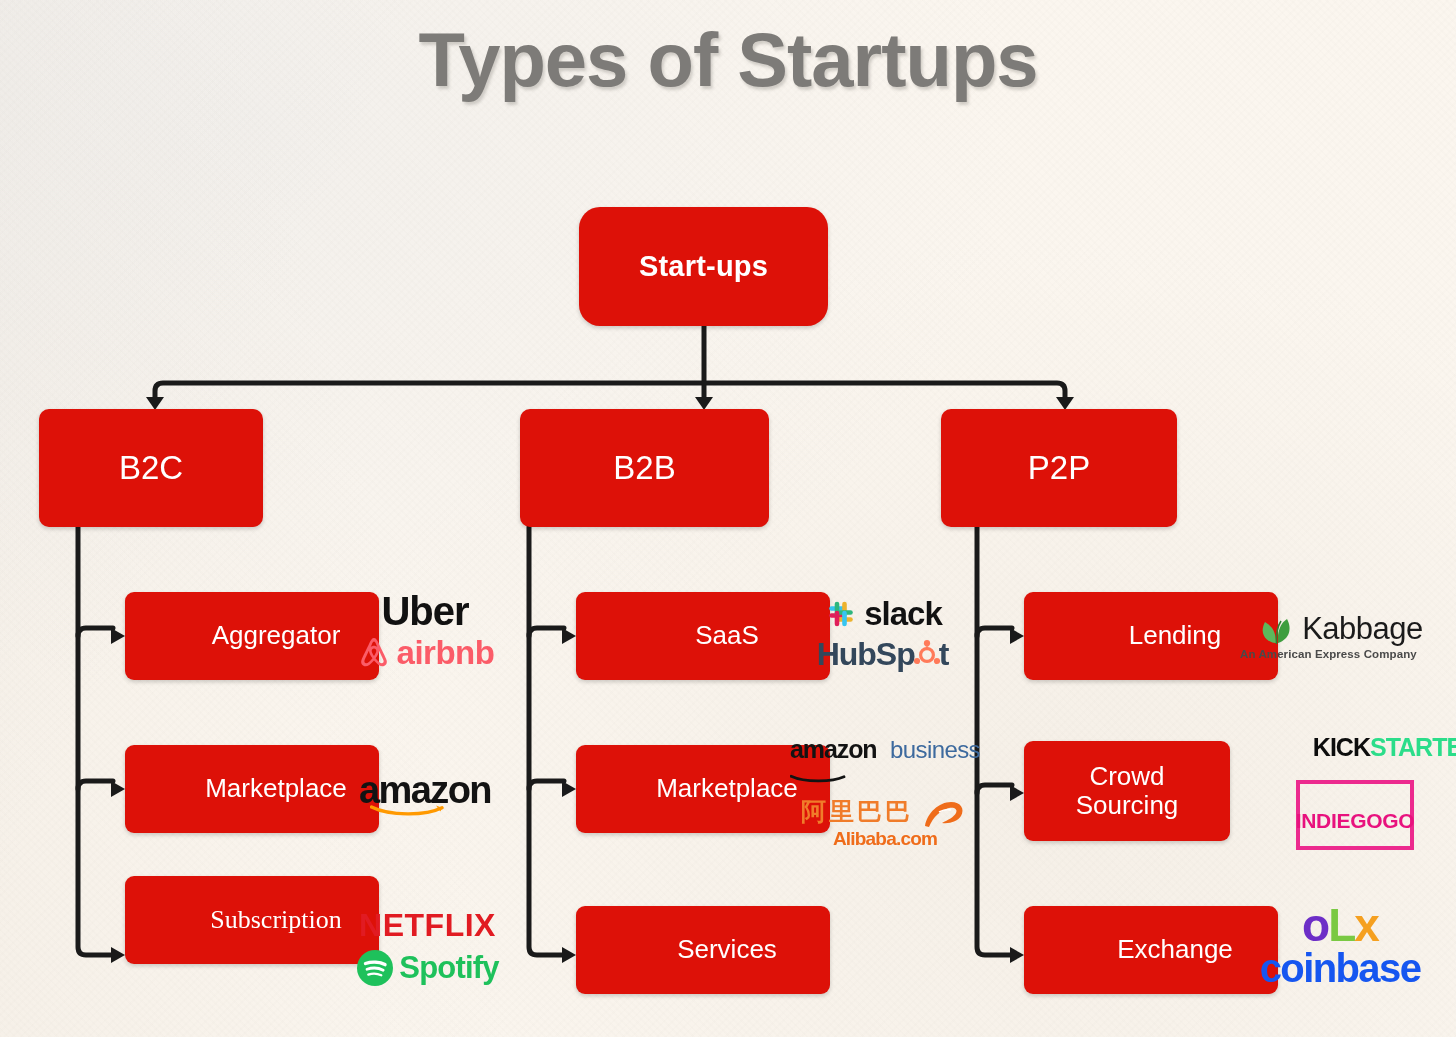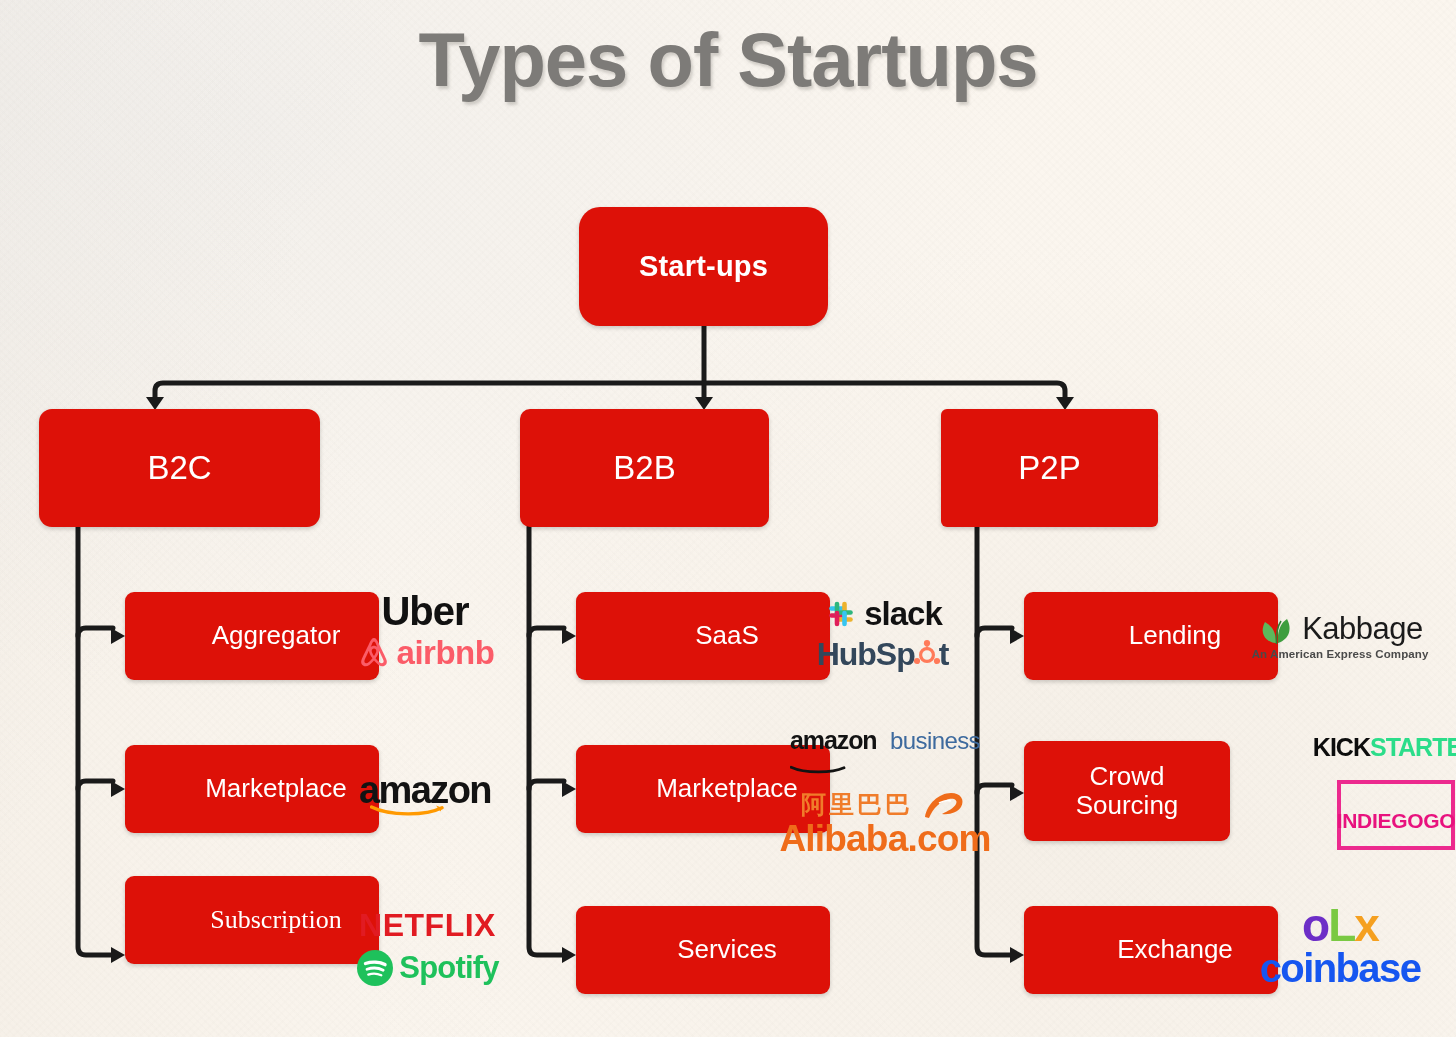--- a/index.html
+++ b/index.html
@@ -41,36 +41,36 @@
     color:#fff;
     display:flex;align-items:center;justify-content:center;
     text-align:center;
     box-shadow:0 2px 4px rgba(0,0,0,.18);
     line-height:1.12;
   }
   .node.root{border-radius:21px;font-size:29px;font-weight:bold;letter-spacing:.2px;}
   .node.lvl2{font-size:33px;font-weight:400;}
   .node.leaf{font-size:26px;font-weight:400;border-radius:9px;padding-left:48px;}
 
-  .logos{position:absolute;display:flex;flex-direction:column;align-items:center;justify-content:center;gap:4px;}
+  .logos{position:absolute;display:flex;flex-direction:column;justify-content:center;gap:4px;}
   .logo{display:flex;align-items:center;justify-content:center;gap:5px;line-height:1;}
 
   
   .uber{font-size:40px;font-weight:bold;color:#111;letter-spacing:-1px;}
   .airbnb{font-size:33px;font-weight:bold;color:#fb5c68;letter-spacing:-.5px;}
   .amazon{font-size:38px;font-weight:bold;color:#131313;letter-spacing:-1.6px;position:relative;}
   .amazon .swoosh{position:absolute;left:8%;right:2%;bottom:-7px;height:12px;}
   .netflix{font-size:32px;font-weight:bold;color:#e11b22;letter-spacing:.5px;}
   .spotify{font-size:31px;font-weight:bold;color:#1ec15b;letter-spacing:-.8px;}
   .slack{font-size:33px;font-weight:bold;color:#111;letter-spacing:-1px;}
   .hubspot{font-size:32px;font-weight:bold;color:#33475b;letter-spacing:-1px;}
   .amzb-a{font-size:25px;font-weight:bold;color:#131313;letter-spacing:-1.1px;position:relative;}
   .amzb-b{font-size:24px;font-weight:400;color:#3d6a9e;letter-spacing:-.6px;}
-  .cn{font-size:25px;font-weight:bold;color:#f07c2a;letter-spacing:3px;}
-  .alibaba{font-size:37px;font-weight:bold;color:#ef6c1a;letter-spacing:-.8px;}
+  .cn{font-size:25px;font-weight:bold;color:#f07c2a;letter-spacing:3px;font-family:Liberation Mono, monospace;}
+  .alibaba{font-size:19px;font-weight:bold;color:#ef6c1a;letter-spacing:-.8px;}
   .kabbage{font-size:31px;font-weight:400;color:#1b1b1b;letter-spacing:-.5px;}
   .kabtag{font-size:11.5px;font-weight:bold;color:#4a4a4a;letter-spacing:.1px;}
   .kick{font-size:25px;font-weight:bold;color:#0d0d0d;letter-spacing:-1px;}
   .starter{font-size:25px;font-weight:bold;color:#2bdd8a;letter-spacing:-1px;}
   .indiegogo{font-size:21px;font-weight:bold;color:#e8127e;letter-spacing:-.3px;}
   .igbox{border:4px solid #ec2a8e;width:118px;height:74px;display:flex;align-items:flex-end;justify-content:center;padding-bottom:13px;box-sizing:border-box;}
   .olx{font-size:46px;font-weight:bold;letter-spacing:-2px;}
   .olx .o{color:#6d2ec7;}
   .olx .l{color:#7ac943;}
   .olx .x{color:#f5a020;}
@@ -130,23 +130,23 @@
     </g>
     <g fill="#1a1a1a">
       <path d="M1024,636 l-14,-8 l0,16 z"></path>
       <path d="M1024,793 l-14,-8 l0,16 z"></path>
       <path d="M1024,955 l-14,-8 l0,16 z"></path>
     </g>
   </svg>
 
   <div class="node root" style="left:579px;top:207px;width:249px;height:119px;">Start-ups</div>
 
-  <div class="node lvl2" style="left:39px;top:409px;width:281px;height:118px;border-radius:13px;">B2C</div>
+  <div class="node lvl2" style="left:39px;top:409px;width:224px;height:118px;">B2C</div>
   <div class="node lvl2" style="left:490px;top:409px;width:249px;height:118px;margin-left:30px;">B2B</div>
-  <div class="node lvl2" style="left:941px;top:409px;width:217px;height:118px;border-radius:6px;">P2P</div>
+  <div class="node lvl2" style="left:941px;top:409px;width:236px;height:118px;">P2P</div>
 
   <div class="node leaf" style="left:125px;top:592px;width:206px;height:88px;">Aggregator</div>
   <div class="node leaf" style="left:125px;top:745px;width:206px;height:88px;">Marketplace</div>
   <div class="node leaf" style="left:125px;top:876px;width:206px;height:88px;font-family:Liberation Serif, serif;">Subscription</div>
 
   <div class="node leaf" style="left:576px;top:592px;width:206px;height:88px;">SaaS</div>
   <div class="node leaf" style="left:576px;top:745px;width:206px;height:88px;">Marketplace</div>
   <div class="node leaf" style="left:576px;top:906px;width:206px;height:88px;">Services</div>
 
   <div class="node leaf" style="left:1024px;top:592px;width:206px;height:88px;">Lending</div>

